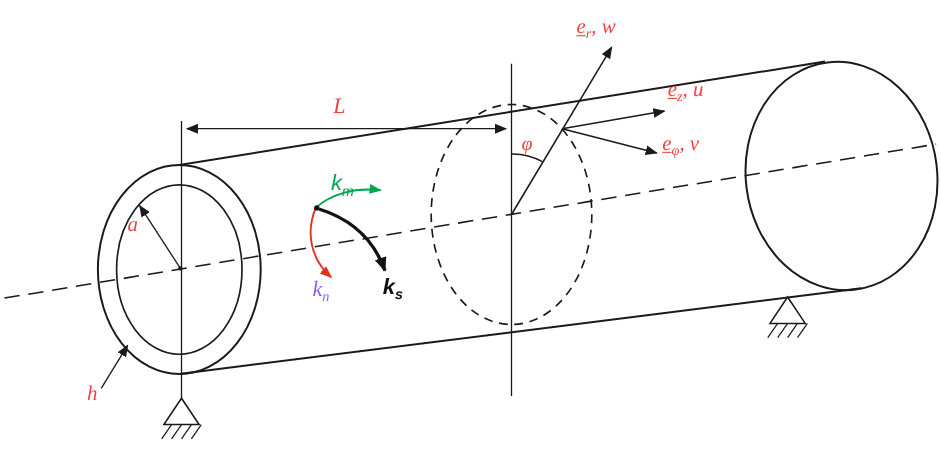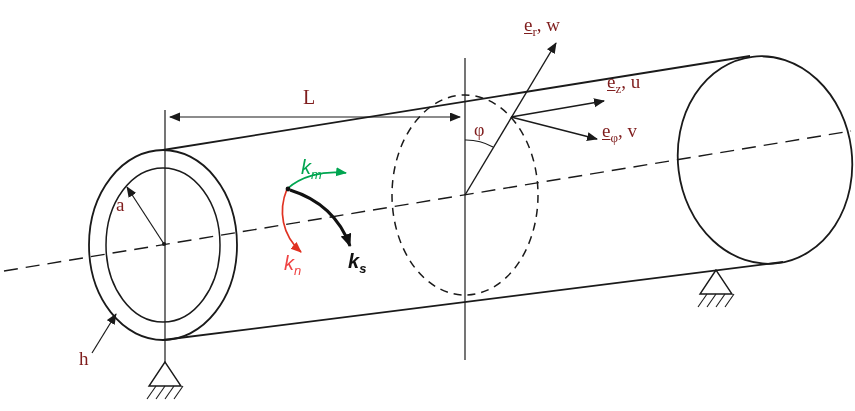--- a/index.html
+++ b/index.html
@@ -16,41 +16,42 @@
     overflow: hidden;
   }
   #figure-wrap svg {
     position: absolute;
     left: 0;
     top: 0;
   }
   .lbl {
     position: absolute;
     font-family: "Liberation Serif", serif;
+    font-style: italic;
     font-size: 19px;
     line-height: 1;
-    color: #7f1d1d;
+    color: #ef4444;
     white-space: nowrap;
     user-select: none;
   }
   .lbl sub {
     font-size: 13px;
     line-height: 1;
   }
   .vec {
     text-decoration: underline;
     text-underline-offset: 2px;
   }
   .k-lbl {
     font-family: "Liberation Sans", sans-serif;
     font-size: 20px;
     font-style: italic;
   }
   .green { color: #00a550; margin-top: 12px; }
-  .red   { color: #ef4444; }
+  .red   { color: #8b5cf6; font-family: Liberation Serif, serif; }
   .boldk { font-weight: 700; color: #111111; }
 
   
   #label-length    { left: 303px; top: 87px;  font-size: 20px; }
   #label-radius    { left: 116px; top: 195px; }
   #label-thickness { left: 79px;  top: 349px; }
   #label-angle     { left: 474px; top: 121px; font-size: 18px; }
   #label-er        { left: 524px; top: 15px;  }
   #label-ez        { left: 607px; top: 72px;  }
   #label-ephi      { left: 602px; top: 121px; }

